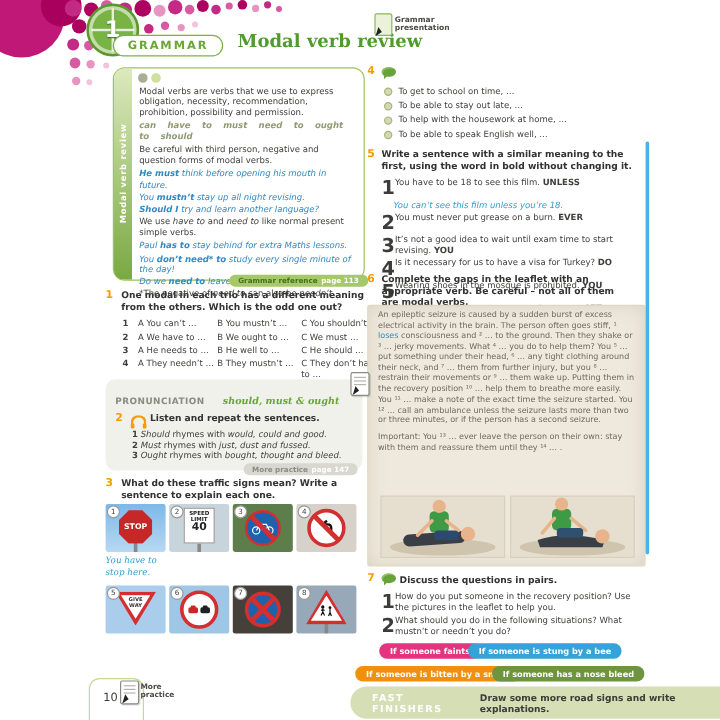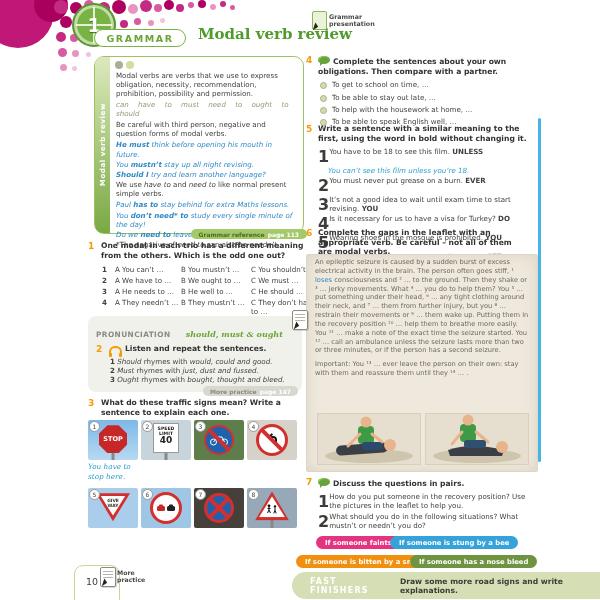--- a/index.html
+++ b/index.html
@@ -29,21 +29,21 @@
   
   .gbox{position:absolute;left:94px;top:56px;width:208px;height:176px;border:1.6px solid #9dc25f;
       border-radius:10px;background:#fff;z-index:4;}
   .gtab{position:absolute;left:0;top:0;bottom:0;width:15px;border-radius:8px 0 0 8px;
       background:linear-gradient(#dce9bd,#79a943);display:flex;align-items:center;justify-content:center;}
   .gtab span{writing-mode:vertical-rl;transform:rotate(180deg);color:#fff;font-weight:bold;
       font-size:7px;letter-spacing:.6px;white-space:nowrap;}
   .gdot{position:absolute;width:8px;height:8px;border-radius:50%;}
   .gcontent{position:absolute;left:21px;right:6px;top:14px;}
   .gb-p{font-size:7.1px;line-height:1.28;color:#3f3f3c;margin:0 0 2px;}
-  .gb-modals{font-size:7.1px;font-style:italic;color:#8f9b73;word-spacing:7px;margin:1px 0 2px;}
+  .gb-modals{font-size:7.1px;font-style:italic;color:#8f9b73;word-spacing:7px;margin:1px 0 2px;font-weight:bold;}
   .gb-ex{font-size:7.1px;font-style:italic;color:#2f89c5;line-height:1.3;margin:0 0 1px;}
   .gb-ex b{font-weight:bold;}
   .gref-badge{position:absolute;right:-4px;bottom:-6px;background:#a5c86b;border-radius:7px;
       padding:1.5px 8px;font-size:6px;white-space:nowrap;}
   .gref-badge .t1{color:#44701c;font-weight:bold;}
   .gref-badge .t2{color:#fff;font-weight:bold;margin-left:3px;}
   
   .exnum{color:#f59c00;font-weight:bold;font-size:9px;flex:0 0 13px;}
   .extitle{font-weight:bold;font-size:7.6px;line-height:1.28;color:#333;}
   .ex-head{display:flex;align-items:flex-start;}
@@ -325,21 +325,21 @@
           <path d="M4 3 L4 6 M4 6 L2.5 9 M4 6 L5.5 9 M2.5 4.5 L5.5 4.5" stroke="#111" stroke-width="1" fill="none"></path>
         <circle cx="10" cy="2.4" r="1.2" fill="#111"></circle>
           <path d="M10 3.4 L10 6.4 M10 6.4 L8.8 9.4 M10 6.4 L11.2 9.4" stroke="#111" stroke-width="1" fill="none"></path>
       </svg>
     </div>
   </div>
 
   <div class="abs" style="left:306px;top:55px;width:232px;">
     <div style="display:flex;">
       <span class="exnum" style="flex:0 0 12px;">4</span>
-      <div class="extitle" style="width:210px;"><span class="speech"></span><span>Complete the sentences about your own obligations. Then compare with a partner.</span></div>
+      <div class="extitle" style="width:210px;"><span class="speech"></span></div>
     </div>
     <div style="margin:4px 0 0 12px;">
       <div style="display:flex;margin-bottom:3px;">
           <span class="bullet"></span>
           <span class="body-txt">To get to school on time, …</span>
         </div>
       <div style="display:flex;margin-bottom:3px;">
           <span class="bullet"></span>
           <span class="body-txt">To be able to stay out late, …</span>
         </div>

